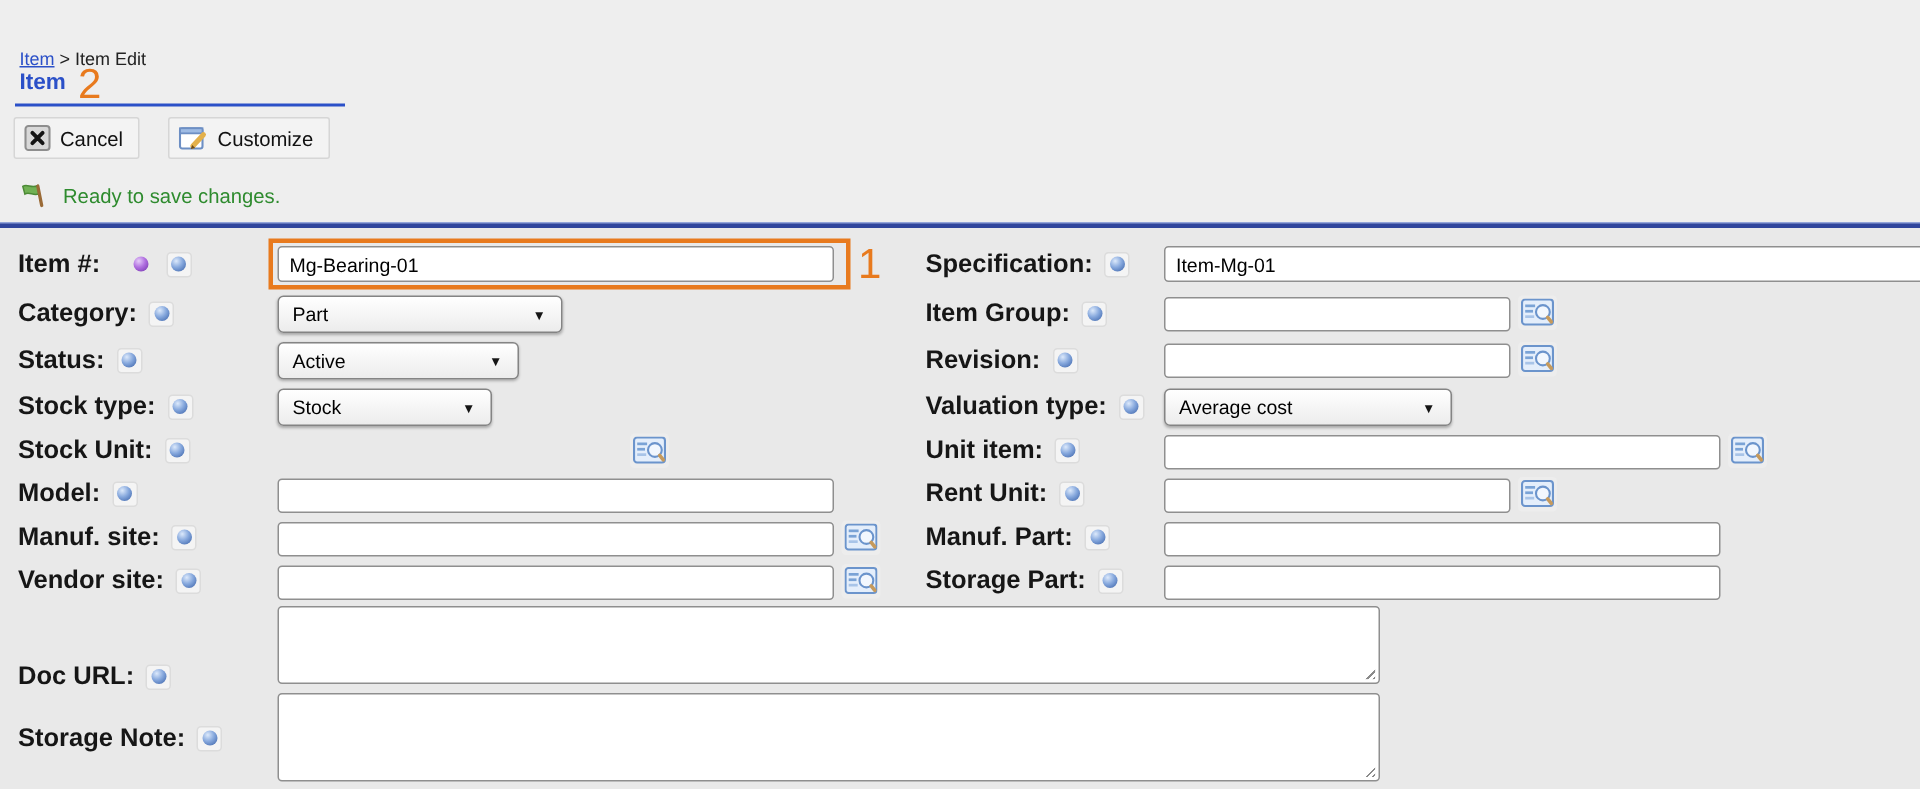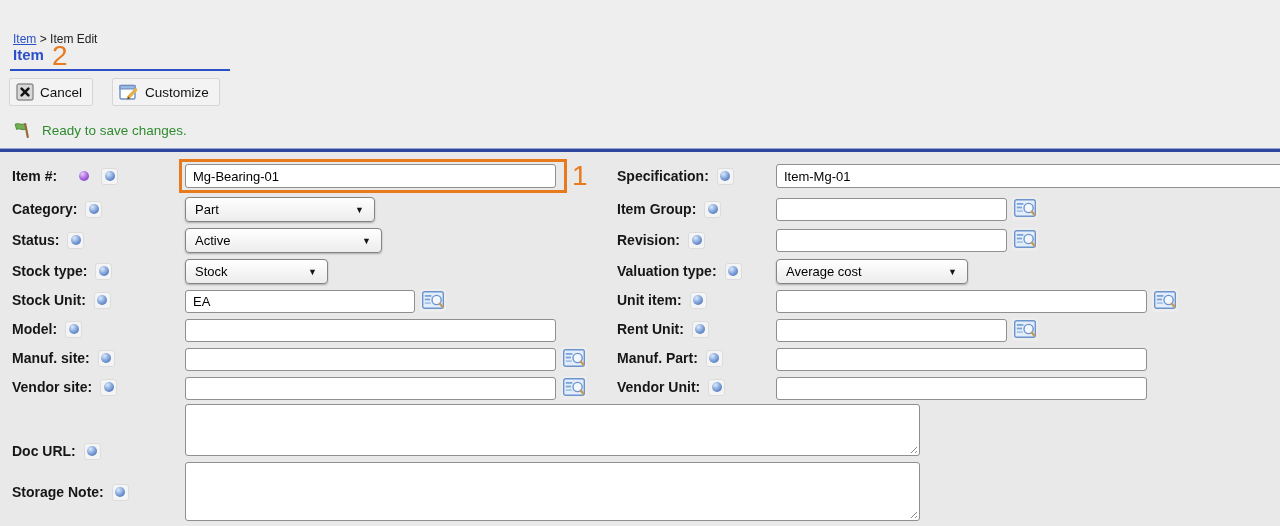--- a/index.html
+++ b/index.html
@@ -30,21 +30,21 @@
   .tb-gap-s { width:4px; } .tb-gap-l { width:19px; }
 
   .status-row { position:absolute; left:12px; top:120px; display:flex; align-items:center; gap:9px; }
   .status-text { font-size:13.5px; color:#2e8b2e; }
 
   .divider { position:absolute; left:0; top:149px; width:1280px; height:3px; background:#30459c; box-shadow:0 -1px 0 #93a4d9; }
   .form-bg { position:absolute; left:0; top:152px; width:1280px; height:374px; background:#e9e9e9; }
 
   
   .lbl-row { position:absolute; display:flex; align-items:center; gap:8px; height:18px; }
-  .lbl { font-size:14px; font-weight:bold; color:#161616; white-space:nowrap; }
+  .lbl { font-size:17px; font-weight:bold; color:#161616; white-space:nowrap; }
   .help {
     width:17px; height:17px; background:#f4f4f4; border:1px solid #dcdcdc; border-radius:3px;
     display:inline-flex; align-items:center; justify-content:center; cursor:pointer; flex:none;
   }
   .orb { width:10px; height:10px; border-radius:50%;
     background:radial-gradient(circle at 35% 30%, #dce9fb, #86a8dd 45%, #4c72b4 85%); }
   .req { width:10px; height:10px; border-radius:50%; flex:none;
     background:radial-gradient(circle at 35% 30%, #e6ccf9, #b06fe0 45%, #8040b8 85%); }
 
   
@@ -230,46 +230,45 @@
         <span class="orb"></span>
       </span>
   </div>
   <div class="lbl-row" style="left:617px; top:349px;">
     <span class="lbl">Manuf. Part:</span>
     <span class="help">
         <span class="orb"></span>
       </span>
   </div>
   <div class="lbl-row" style="left:617px; top:378px;">
-    <span class="lbl">Vendor Unit:</span>
+    <span class="lbl">Storage Part:</span>
     <span class="help">
         <span class="orb"></span>
       </span>
   </div>
 
   <input class="txt" style="left: 185px; top: 164px; width: 371px;" value="Mg-Bearing-01">
   <div class="ann-box" style="left:179px; top:159px; width:388px; height:34px;"></div>
   <div class="ann-num" style="left:572px; top:160px;">1</div>
 
   <div class="dd" style="left:185px; top:197px; width:190px;">
     <span>Part</span>
     <span class="arrow">▼</span>
   </div>
 
-  <div class="dd" style="left:185px; top:228px; width:197px;">
+  <div class="dd" style="left:185px; top:228px; width:161px;">
     <span>Active</span>
     <span class="arrow">▼</span>
   </div>
 
   <div class="dd" style="left:185px; top:259px; width:143px;">
     <span>Stock</span>
     <span class="arrow">▼</span>
   </div>
 
-  <input class="txt short" style="left: 185px; top: 290px; width: 230px;" value="EA">
   <span class="lookup" style="left:420px; top:289px;">
     <svg width="22" height="19" viewBox="0 0 22 19">
       <rect x="0.7" y="0.7" width="20.6" height="16.6" rx="2" fill="#e4eefb" stroke="#6b94cc" stroke-width="1.4"></rect>
       <rect x="2.8" y="4" width="6.6" height="1.8" fill="#7aa3d6"></rect>
         <rect x="2.8" y="7.6" width="5.2" height="1.8" fill="#7aa3d6"></rect>
         <rect x="2.8" y="11.2" width="6" height="1.8" fill="#a8c4e8"></rect>
       <circle cx="14.6" cy="9" r="4.6" fill="#f2f7fe" stroke="#6b94cc" stroke-width="1.4"></circle>
       <line x1="17.8" y1="12.6" x2="20.2" y2="15.6" stroke="#c69a5c" stroke-width="2.4" stroke-linecap="round"></line>
     </svg>
   </span>

